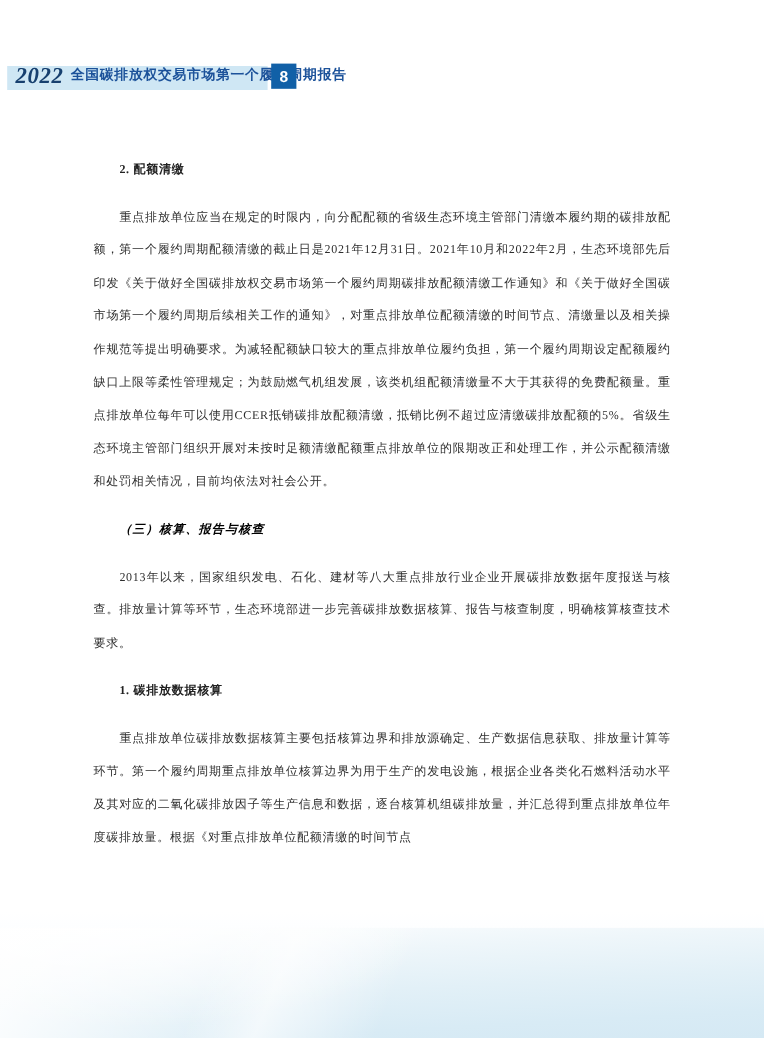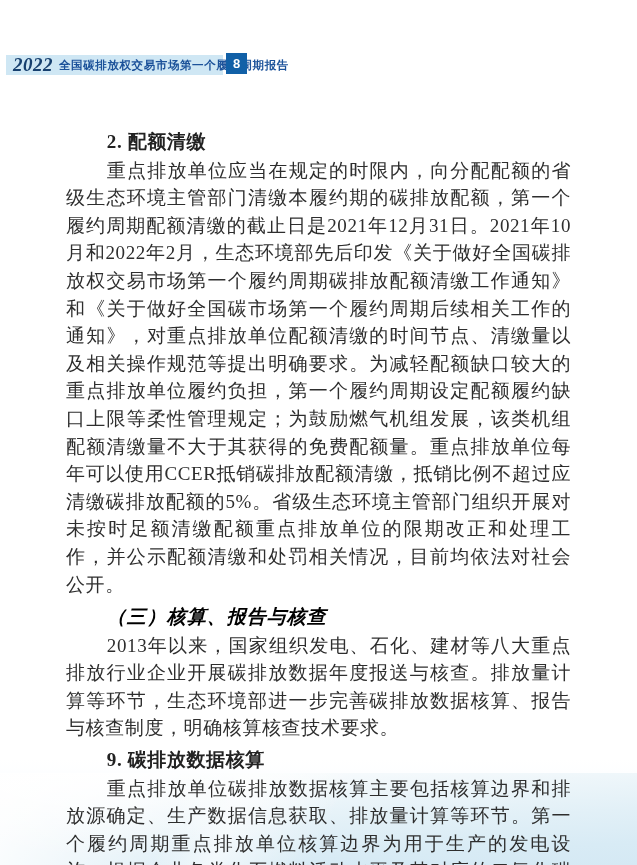--- a/index.html
+++ b/index.html
@@ -23,21 +23,20 @@
     height: 80px;
   }
   .header-strip {
     position: absolute;
     left: 6px;
     top: 55px;
     width: 217px;
     height: 20px;
     background: #cfe7f4;
     display: flex;
-    align-items: center;
     padding-left: 7px;
     box-sizing: border-box;
     white-space: nowrap;
   }
   .header-year {
     font-family: "Liberation Serif", serif;
     font-style: italic;
     font-weight: 700;
     font-size: 19px;
     line-height: 1;
@@ -80,22 +79,22 @@
     color: #2e2e2e;
     font-size: 15.5px;
     line-height: 27.6px;
     letter-spacing: 0.6px;
     text-align: justify;
     text-justify: inter-character;
   }
   .content p,
   .content h2,
   .content h3 {
-    margin: 0;
-    font-size: 19px;
+    margin: 12px;
+    font-size: 10px;
     line-height: 27.6px;
     text-indent: 2.15em;
   }
   .num-heading {
     font-weight: 700;
     color: #222222;
     margin-top: 4px !important;
   }
   .kai-heading {
     font-weight: 700;
@@ -144,19 +143,19 @@
       <span class="header-title">全国碳排放权交易市场第一个履约周期报告</span>
     </div>
     <div class="page-number">8</div>
   </header>
 
   <main class="content">
     <h3 class="num-heading">2. 配额清缴</h3>
     <p>重点排放单位应当在规定的时限内，向分配配额的省级生态环境主管部门清缴本履约期的碳排放配额，第一个履约周期配额清缴的截止日是2021年12月31日。2021年10月和2022年2月，生态环境部先后印发《关于做好全国碳排放权交易市场第一个履约周期碳排放配额清缴工作通知》和《关于做好全国碳市场第一个履约周期后续相关工作的通知》，对重点排放单位配额清缴的时间节点、清缴量以及相关操作规范等提出明确要求。为减轻配额缺口较大的重点排放单位履约负担，第一个履约周期设定配额履约缺口上限等柔性管理规定；为鼓励燃气机组发展，该类机组配额清缴量不大于其获得的免费配额量。重点排放单位每年可以使用CCER抵销碳排放配额清缴，抵销比例不超过应清缴碳排放配额的5%。省级生态环境主管部门组织开展对未按时足额清缴配额重点排放单位的限期改正和处理工作，并公示配额清缴和处罚相关情况，目前均依法对社会公开。</p>
     <h2 class="kai-heading">（三）核算、报告与核查</h2>
     <p>2013年以来，国家组织发电、石化、建材等八大重点排放行业企业开展碳排放数据年度报送与核查。排放量计算等环节，生态环境部进一步完善碳排放数据核算、报告与核查制度，明确核算核查技术要求。</p>
-    <h3 class="num-heading">9. 碳排放数据核算</h3>
+    <h3 class="num-heading">1. 碳排放数据核算</h3>
     <p>重点排放单位碳排放数据核算主要包括核算边界和排放源确定、生产数据信息获取、排放量计算等环节。第一个履约周期重点排放单位核算边界为用于生产的发电设施，根据企业各类化石燃料活动水平及其对应的二氧化碳排放因子等生产信息和数据，逐台核算机组碳排放量，并汇总得到重点排放单位年度碳排放量。根据《对重点排放单位配额清缴的时间节点</p>
   </main>
 
   <footer class="footer-art"></footer>
 
 </div>
 
 </body></html>

